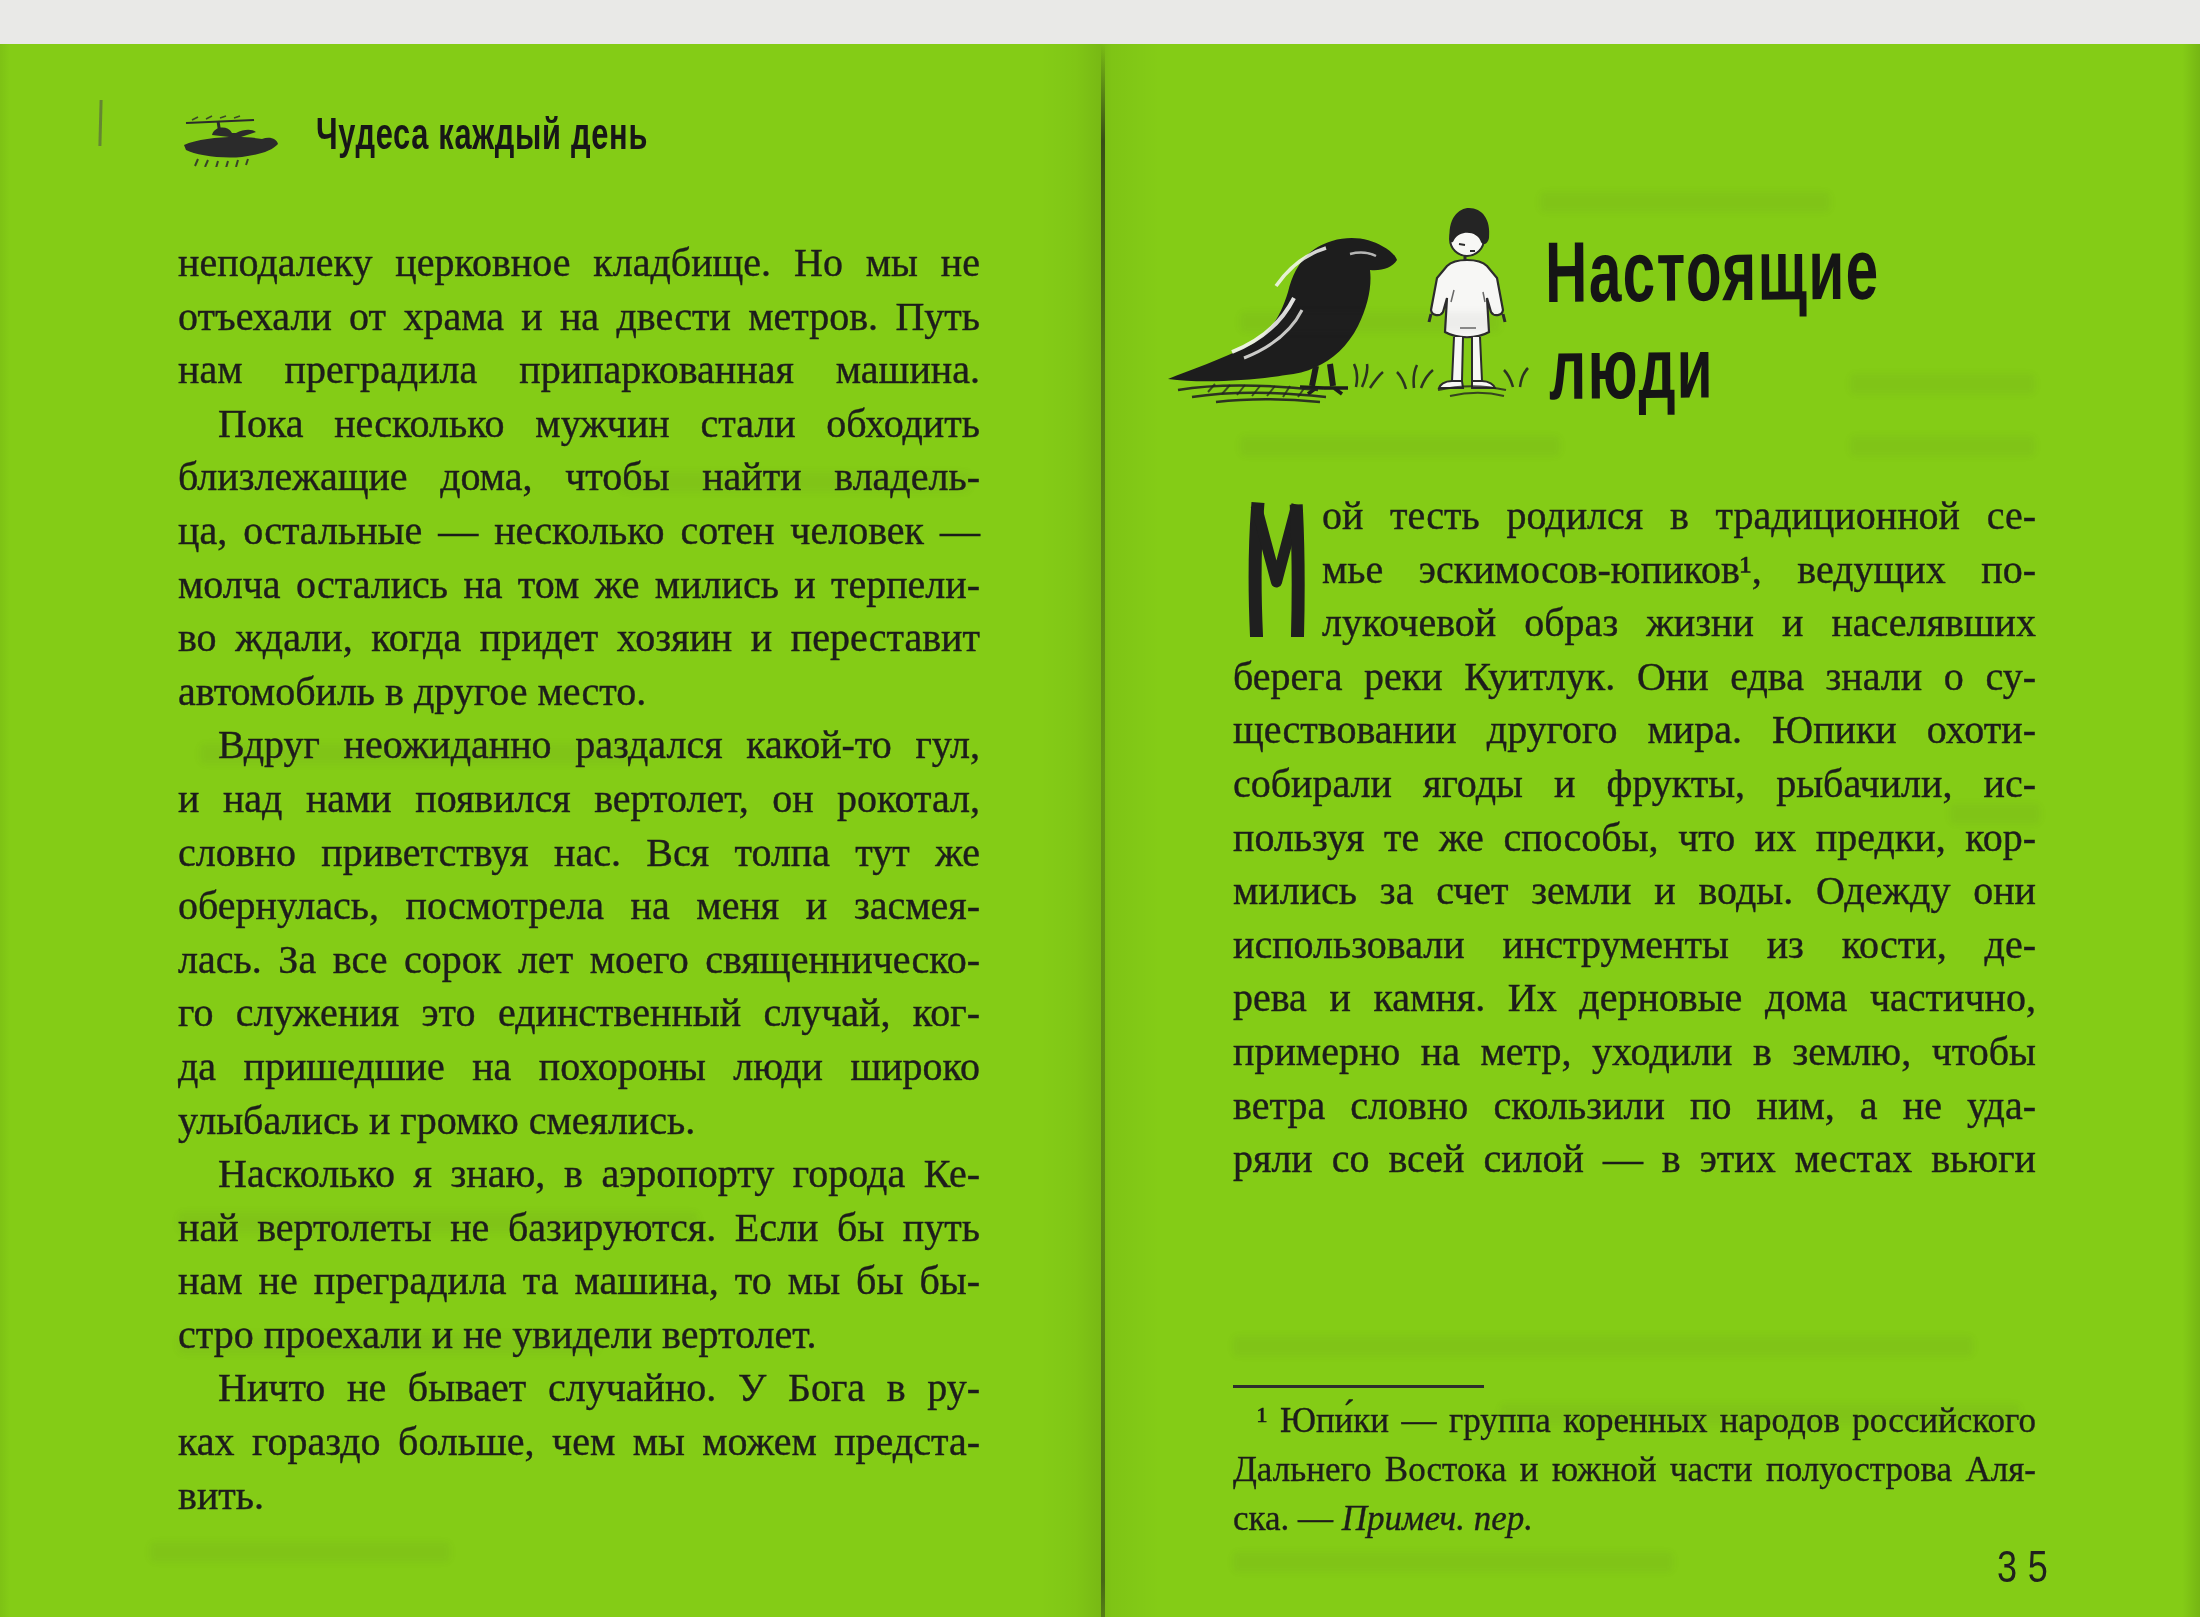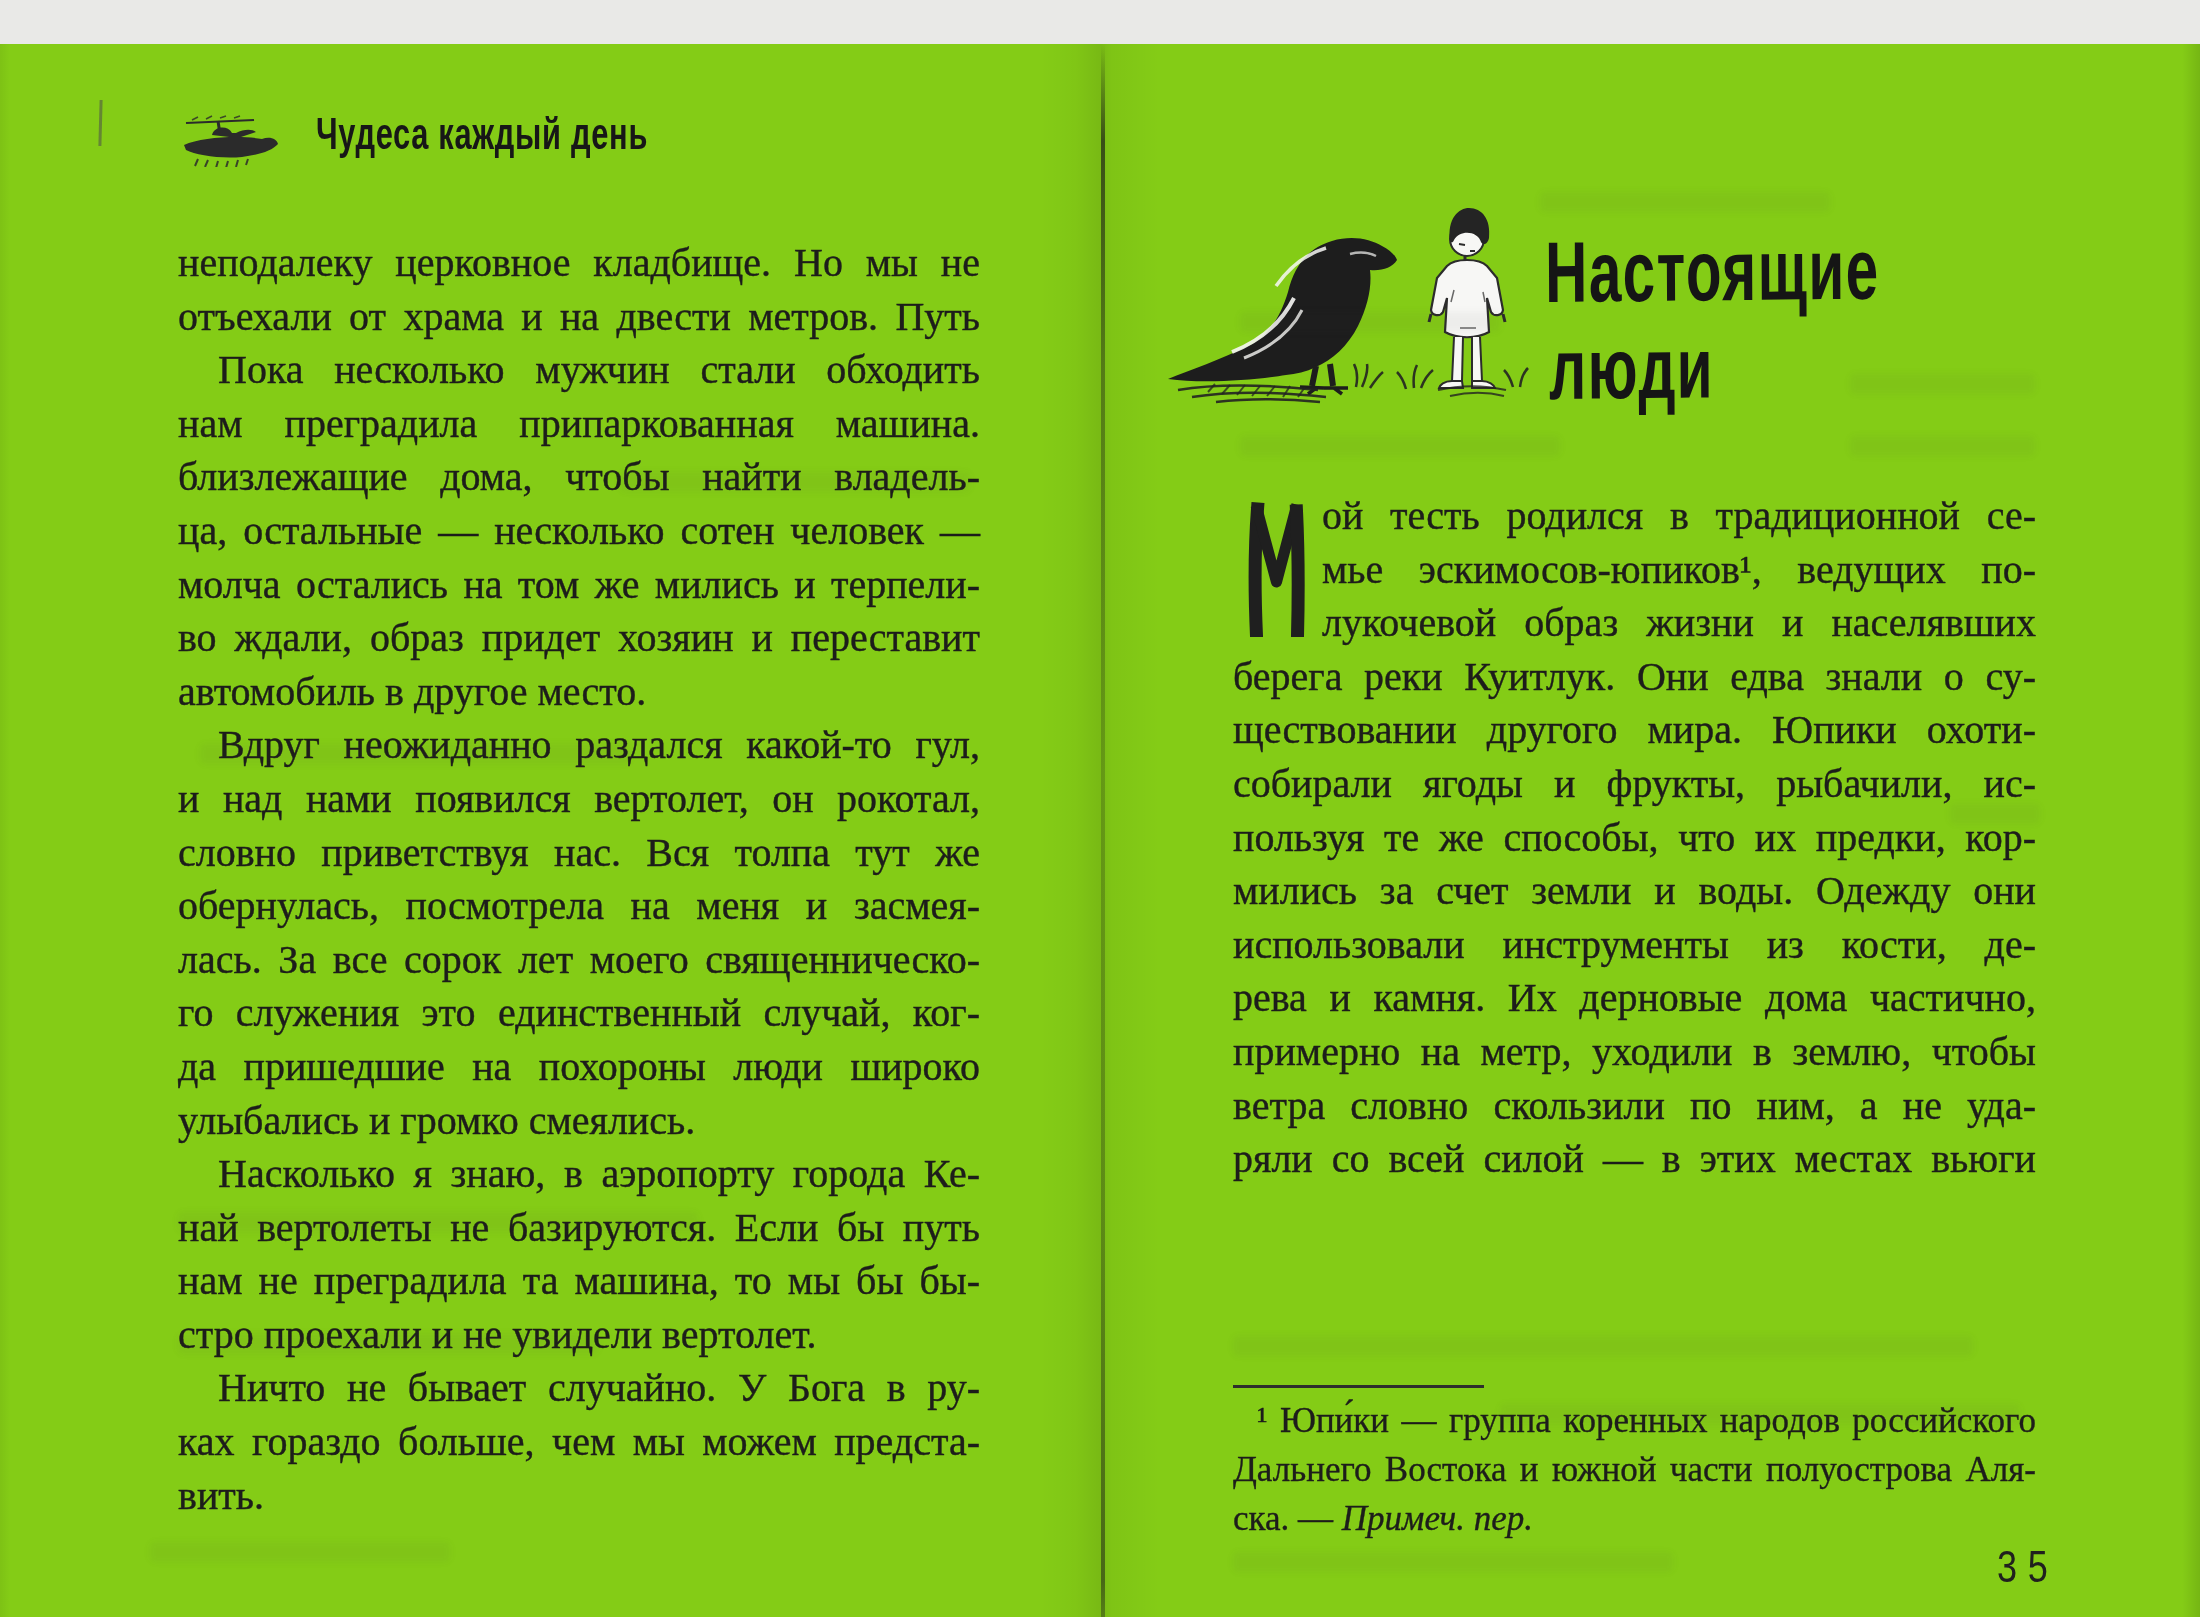--- a/index.html
+++ b/index.html
@@ -71,26 +71,26 @@
       <path d="M34,22 C36,13 50,12 54,20 L58,20 C66,16 74,16 78,19 L60,25 Z" fill="#2b2b2b"></path>
       <path d="M6,32 C24,24 62,22 84,26 C92,23 99,26 100,31 C94,38 80,42 64,44 C42,46 18,42 8,37 Z" fill="#2b2b2b"></path>
       <path d="M20,46 L17,53 M30,47 L27,54 M40,48 L38,55 M50,48 L48,55 M60,47 L58,54 M70,46 L68,52" stroke="#2b2b2b" stroke-width="2" fill="none" opacity="0.85"></path>
     </svg>
 
     <div class="running-head-text">Чудеса каждый день</div>
 
     <div class="body-block left-body">
         <div class="bl">неподалеку церковное кладбище. Но мы не</div>
         <div class="bl">отъехали от храма и на двести метров. Путь</div>
+        <div class="bl">нам преградила припаркованная машина.</div>
         <div class="bl indent">Пока несколько мужчин стали обходить</div>
-        <div class="bl">нам преградила припаркованная машина.</div>
         <div class="bl">близлежащие дома, чтобы найти владель-</div>
         <div class="bl">ца, остальные — несколько сотен человек —</div>
         <div class="bl">молча остались на том же мились и терпели-</div>
-        <div class="bl">во ждали, образ придет хозяин и переставит</div>
+        <div class="bl">во ждали, когда придет хозяин и переставит</div>
         <div class="bl last">автомобиль в другое место.</div>
         <div class="bl indent">Вдруг неожиданно раздался какой-то гул,</div>
         <div class="bl">и над нами появился вертолет, он рокотал,</div>
         <div class="bl">словно приветствуя нас. Вся толпа тут же</div>
         <div class="bl">обернулась, посмотрела на меня и засмея-</div>
         <div class="bl">лась. За все сорок лет моего священническо-</div>
         <div class="bl">го служения это единственный случай, ког-</div>
         <div class="bl">да пришедшие на похороны люди широко</div>
         <div class="bl last">улыбались и громко смеялись.</div>
         <div class="bl indent">Насколько я знаю, в аэропорту города Ке-</div>

